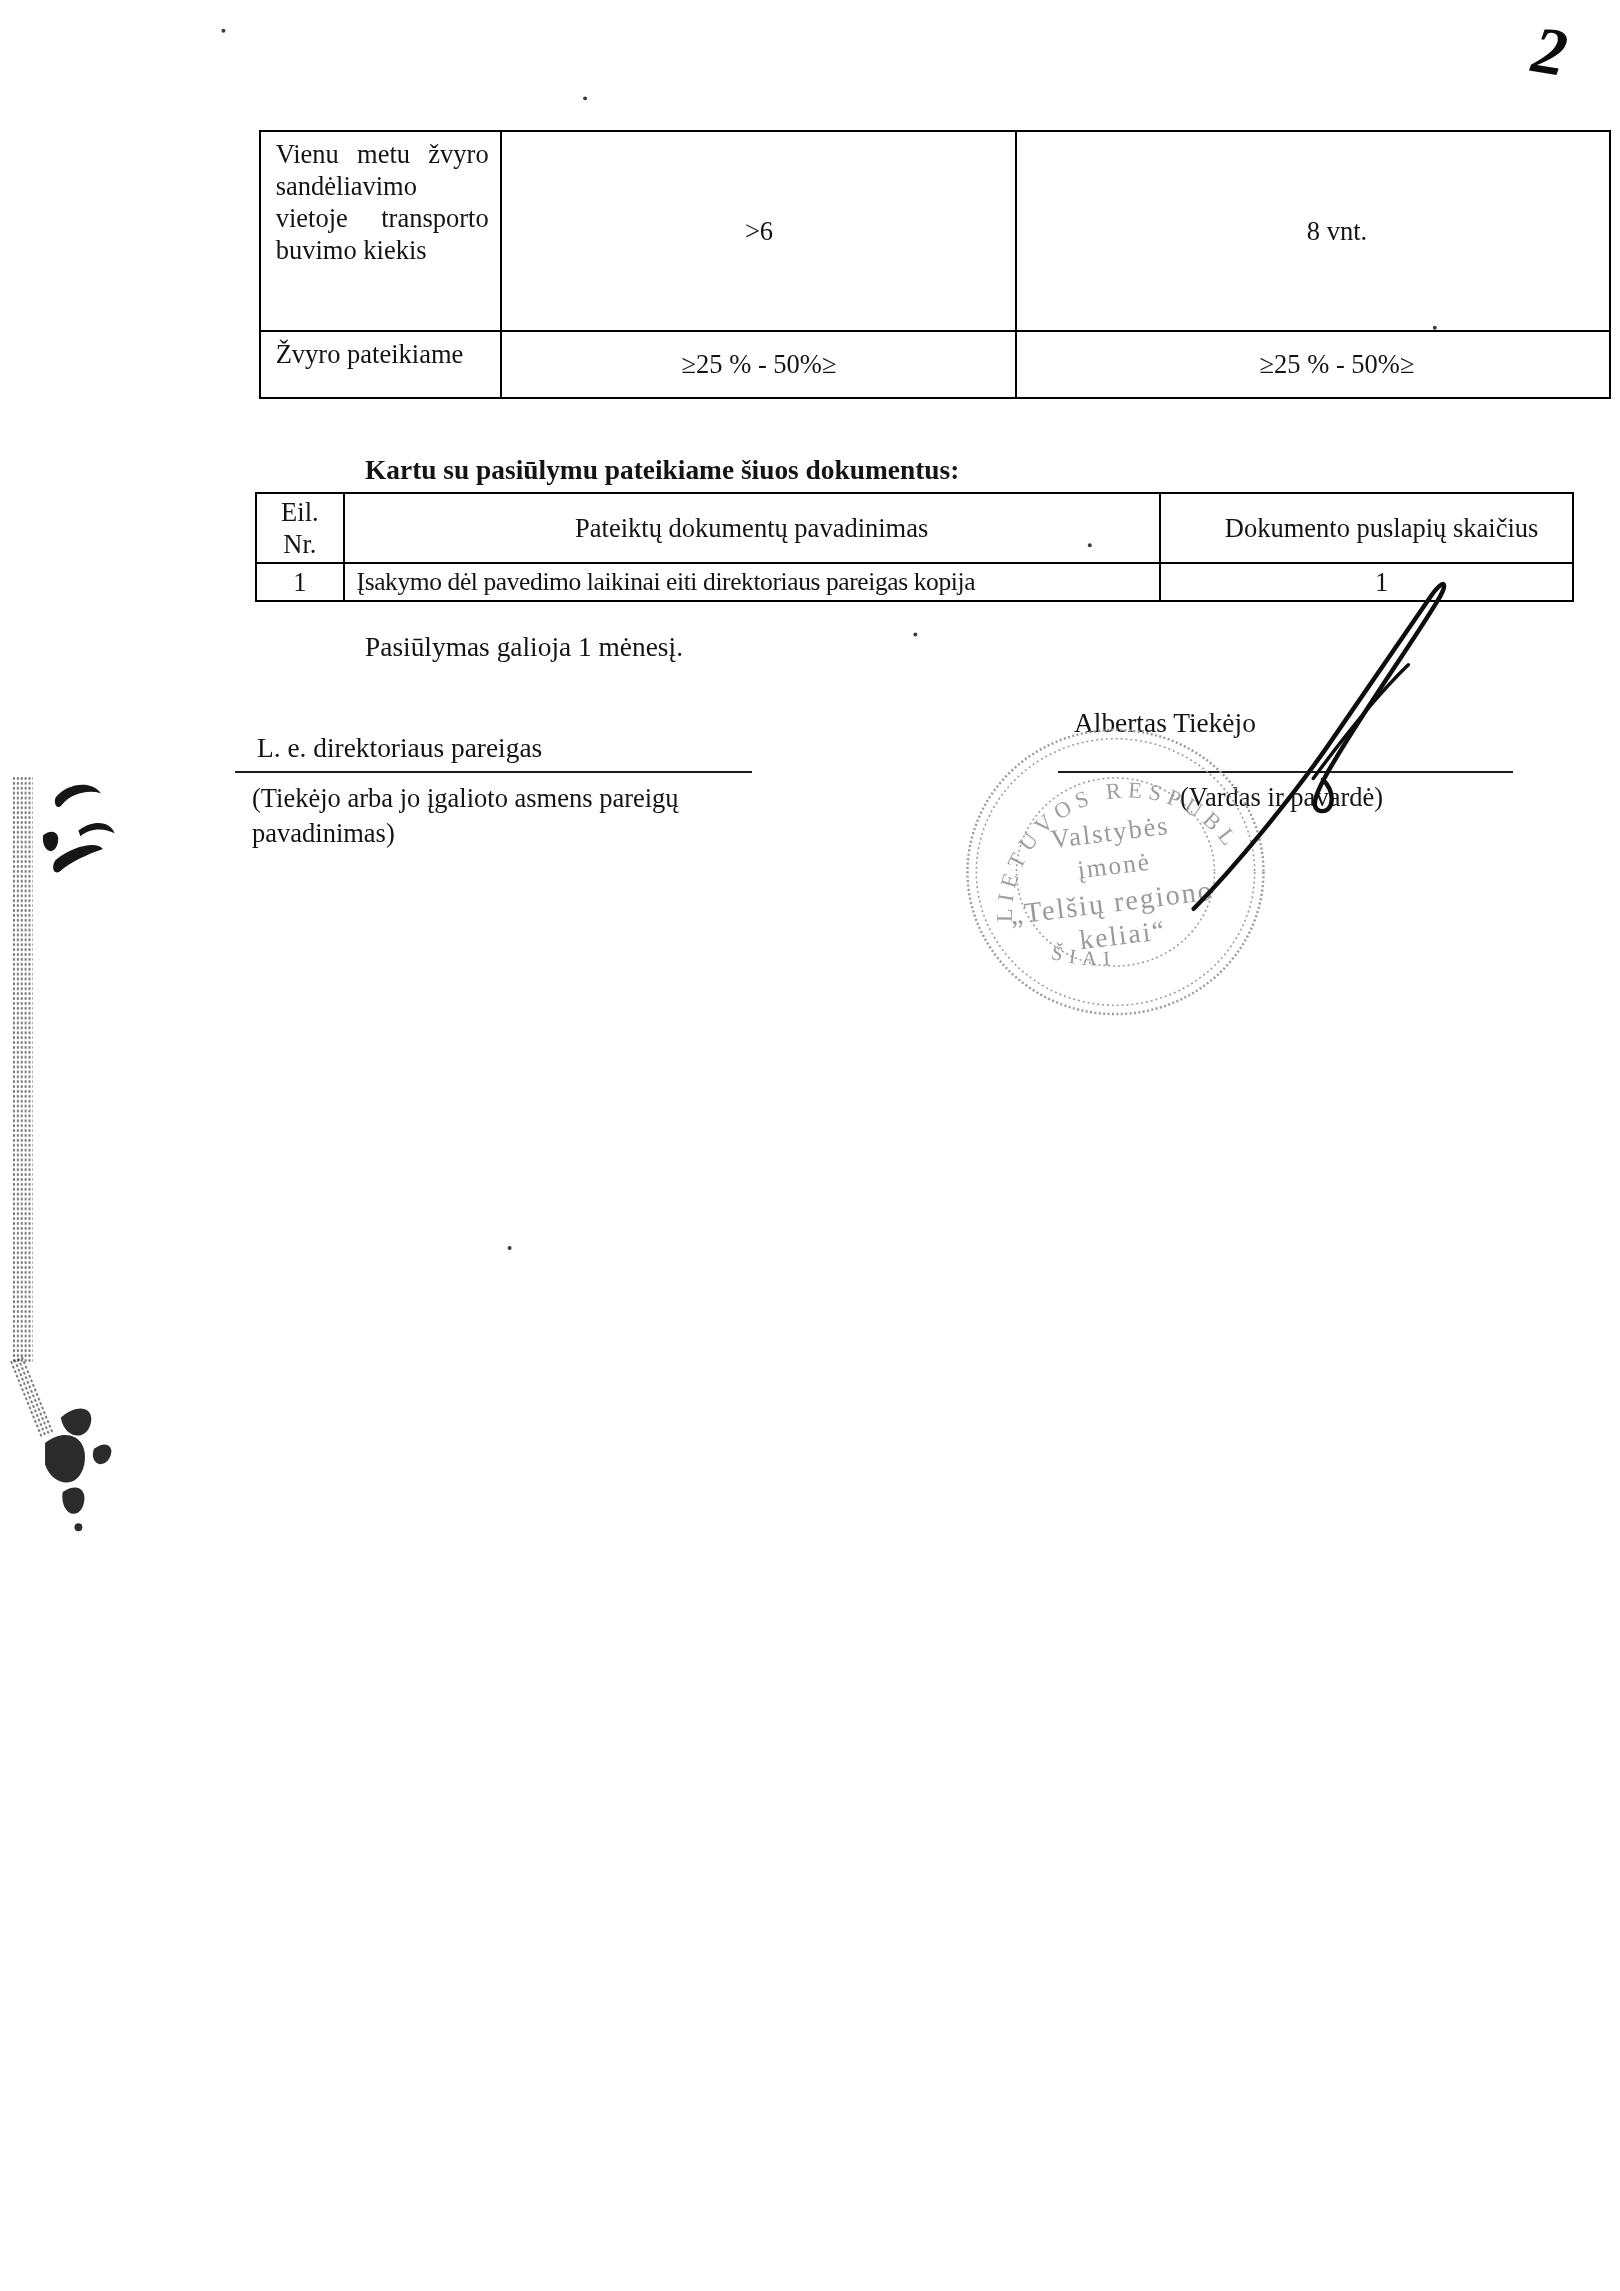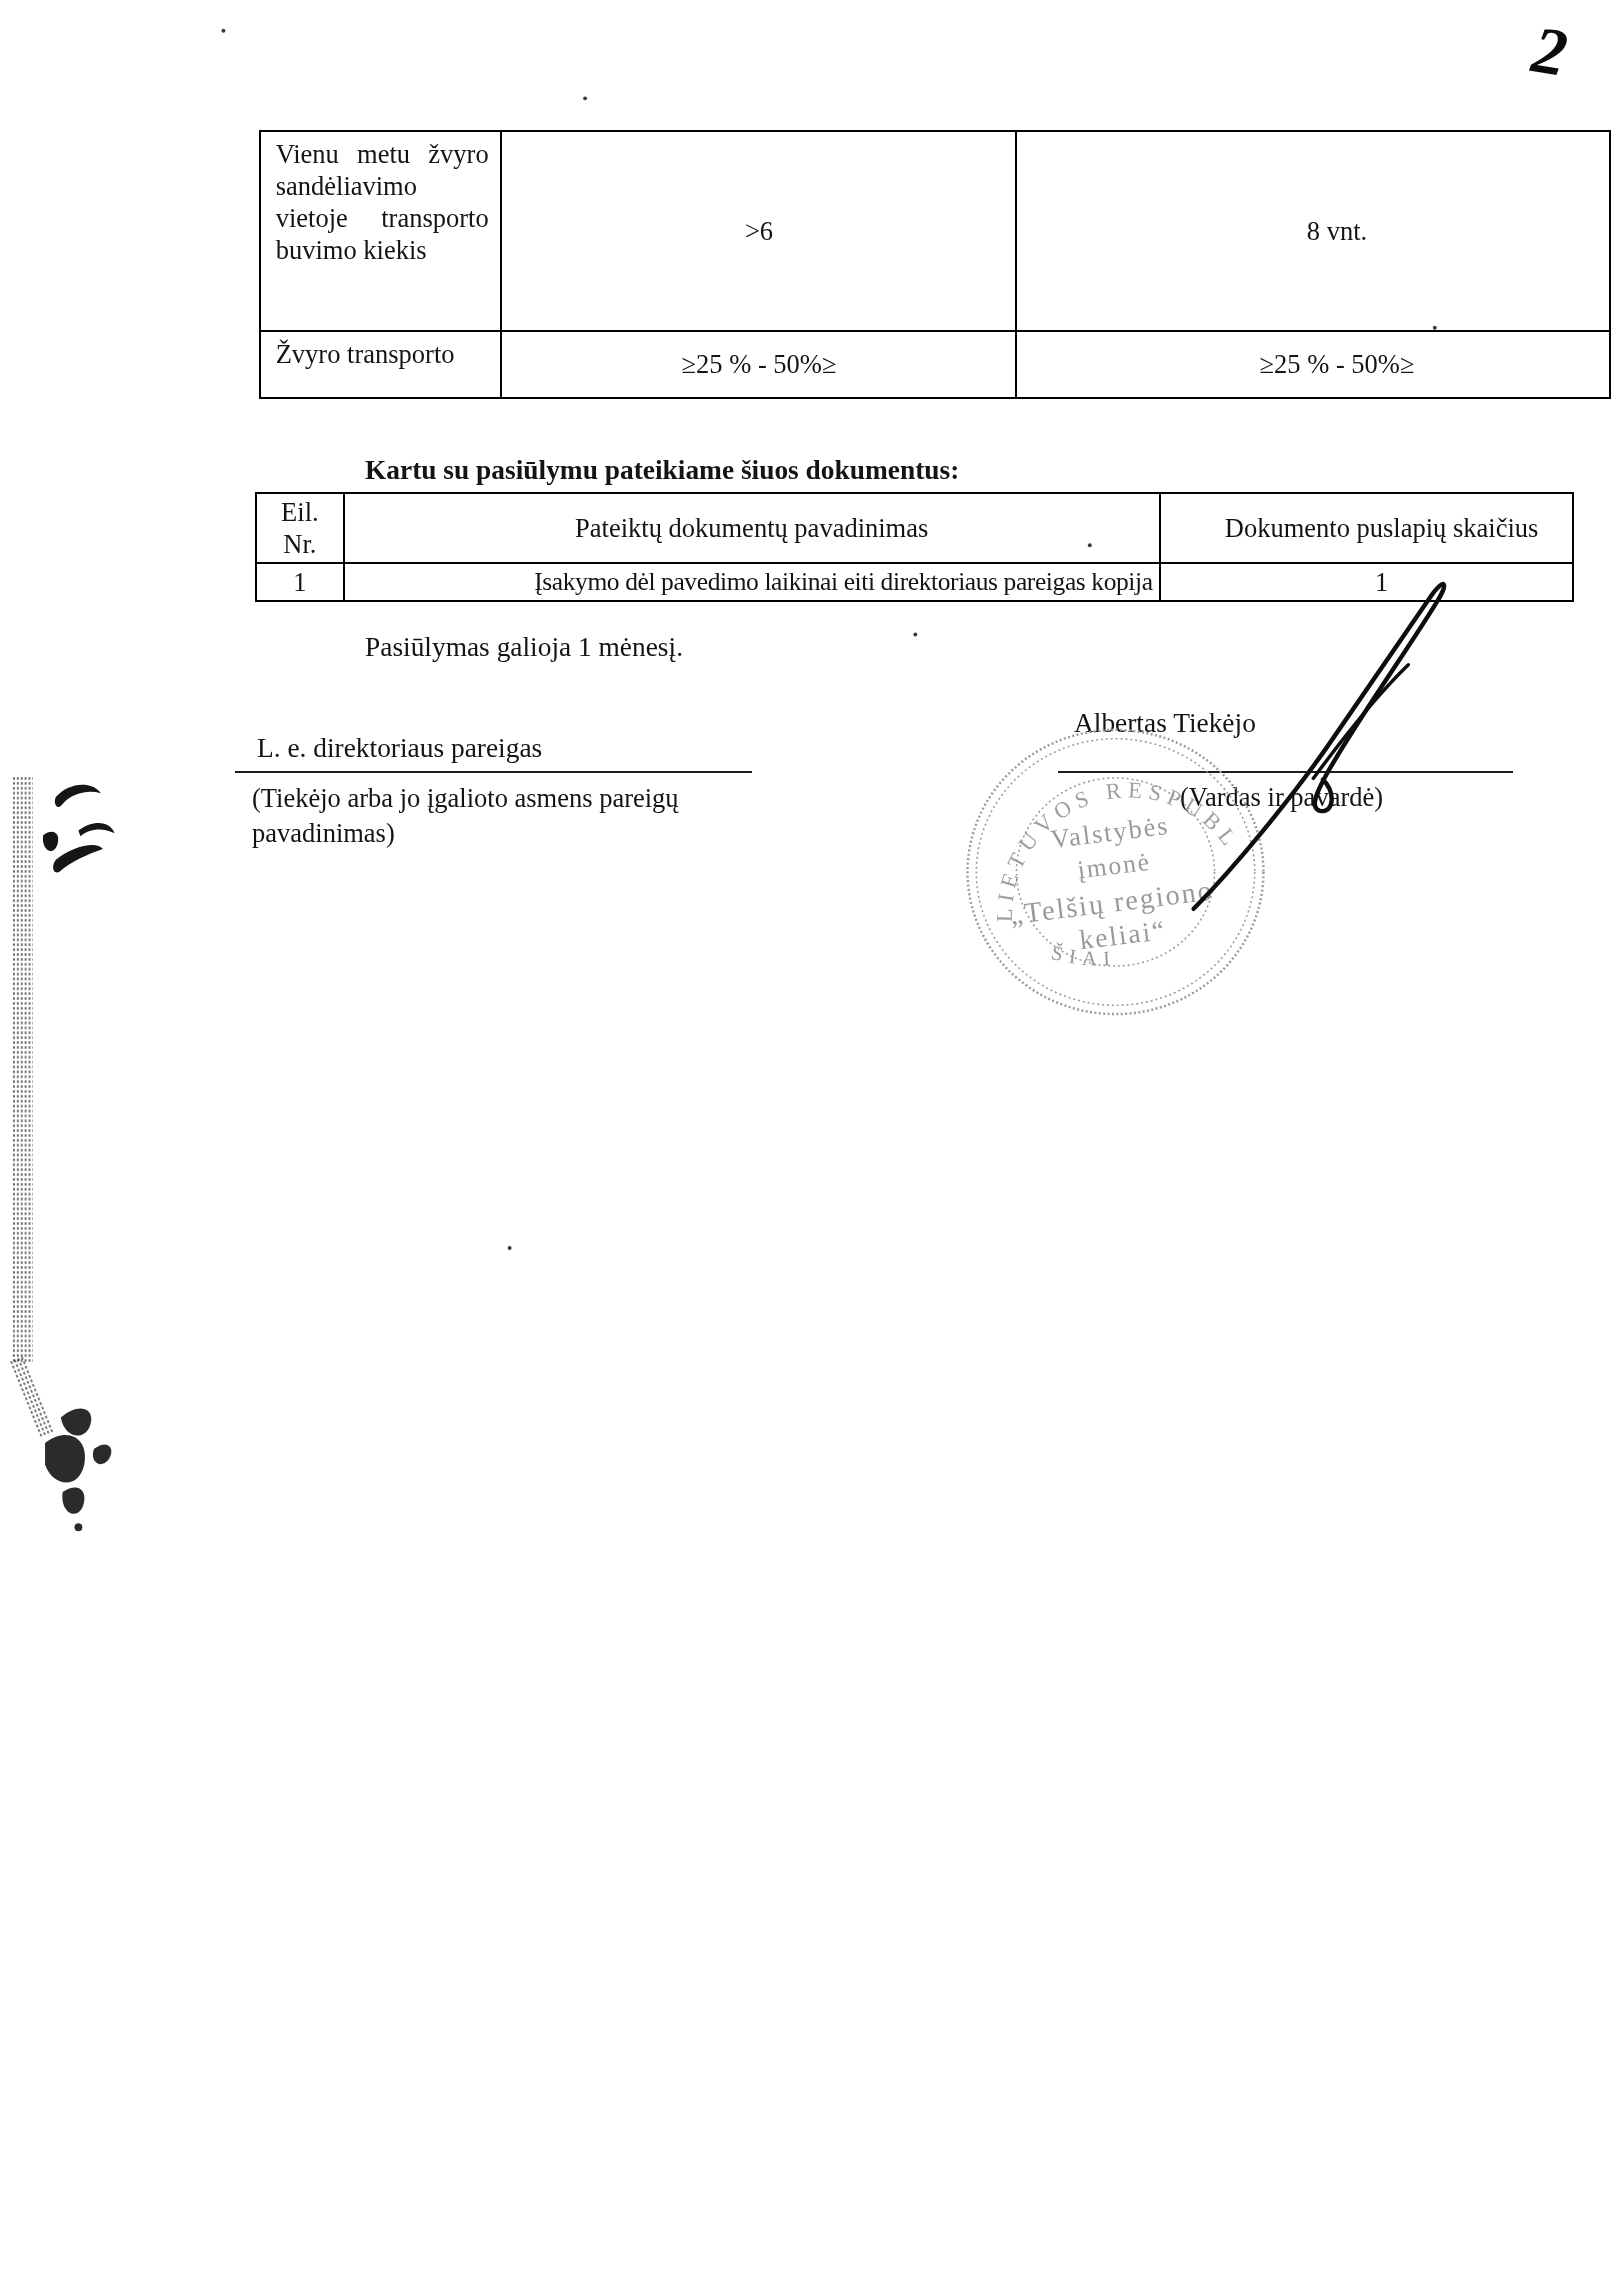--- a/index.html
+++ b/index.html
@@ -18,21 +18,21 @@
   .t1 .c3{width:543px;text-align:center;padding-left:48px;}
   .t1 tr.r1 td{height:192px;}
   .t1 tr.r2 td{height:59px;}
   .t2{left:255px;top:492px;width:1245px;}
   .t2 td{text-align:center;padding:2px 5.9px;}
   .t2 .h td{height:59px;border-bottom-width:2.9px;}
   .t2 .d td{height:30px;border-bottom-width:2.9px;}
   .t2 .cA{width:74px;}
   .t2 .cB{width:802px;}
   .t2 .cC{width:370px;padding-left:36px;}
-  .t2 .doc-name{white-space:nowrap;letter-spacing:-0.4px;font-size:25.5px;text-align:right;padding-left:11.8px;}
+  .t2 .doc-name{white-space:nowrap;letter-spacing:-0.4px;font-size:25.5px;text-align:left;padding-left:11.8px;}
   
   .line{font-size:27.4px;line-height:31px;white-space:nowrap;}
   .sigline{border-top:2px solid #1c1c1c;height:0;}
   .caption{font-size:26.5px;line-height:34px;white-space:nowrap;}
   
   .noiseband{
     background-image:radial-gradient(circle,rgba(10,10,10,.85) 1px,transparent 1.4px);
     background-size:3.9px 4.9px;opacity:.7;
   }
   svg{display:block;}
@@ -46,21 +46,21 @@
   <div class="abs" style="left:1532px;top:15.7px;width:78px;height:88px;transform:rotate(9deg);font-style:italic;font-size:67px;font-weight:bold;color:#0c0c0c;">2</div>
 
   <table class="t1 abs">
     <tbody>
         <tr class="r1">
       <td class="c1">Vienu metu žvyro sandėliavimo vietoje transporto buvimo kiekis</td>
       <td class="c2">&gt;6</td>
       <td class="c3">8 vnt.</td>
     </tr>
     <tr class="r2">
-      <td class="c1">Žvyro transporto</td>
+      <td class="c1">Žvyro pateikiame</td>
       <td class="c2">≥25 % - 50%≥</td>
       <td class="c3">≥25 % - 50%≥</td>
     </tr>
   </tbody>
     </table>
 
   <div class="abs line" style="left:365px;top:455px;font-weight:bold;">Kartu su pasiūlymu pateikiame šiuos dokumentus:</div>
 
   <table class="t2 abs">
     <tbody>

